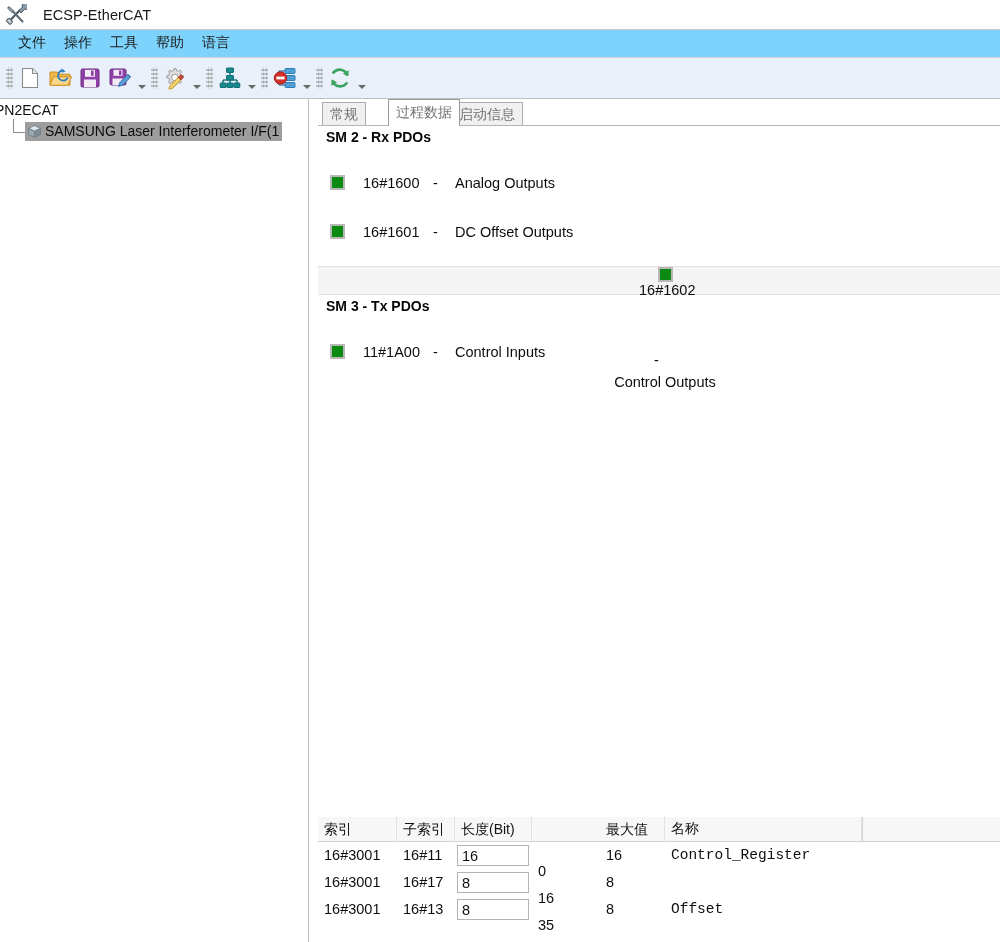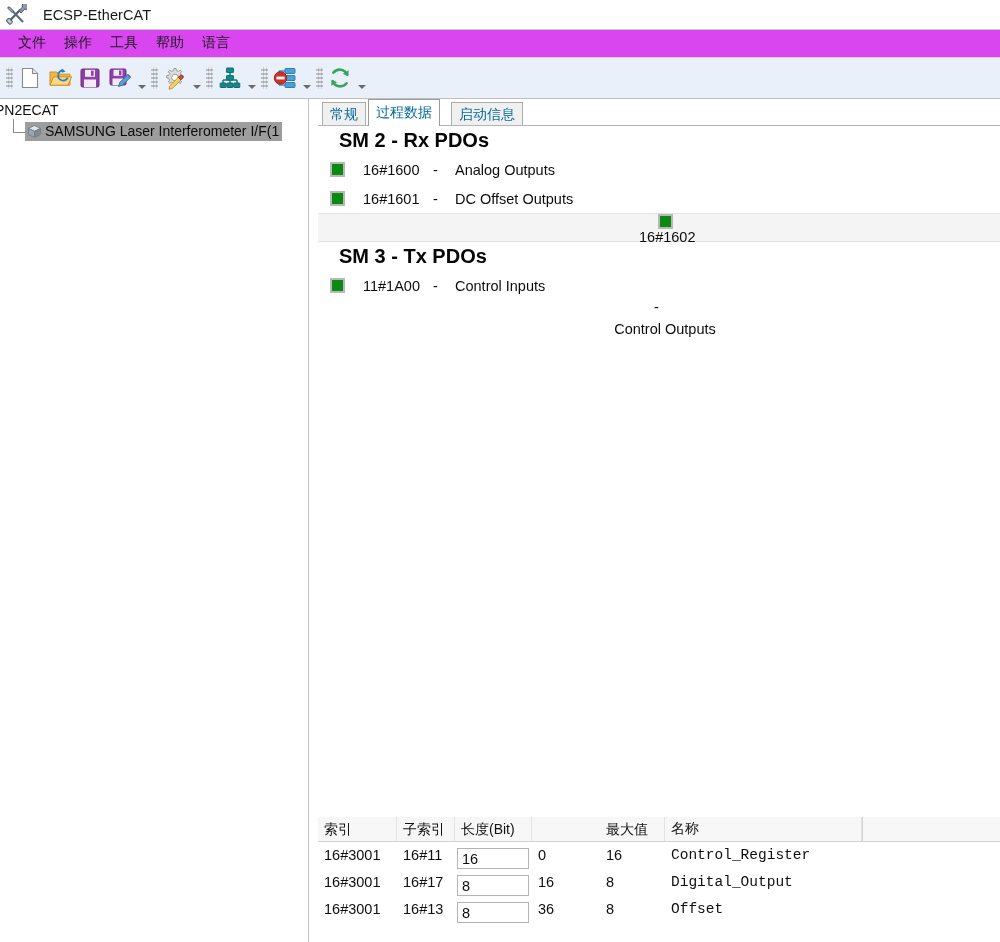--- a/index.html
+++ b/index.html
@@ -49,21 +49,21 @@
     letter-spacing: 0.1px;
     white-space: nowrap;
   }
 
   
   .menubar {
     position: absolute;
     left: 0; top: 29px;
     width: 1000px;
     height: 29px;
-    background: #d946ef;
+    background: #7dd3fc;
     border-top: 1px solid #c8c8c8;
     border-bottom: 1px solid #d6d4d2;
     box-sizing: border-box;
     display: flex;
     align-items: center;
     padding-left: 9px;
   }
   .menu-item {
     font-size: 14px;
     color: #1b1b1b;
@@ -206,64 +206,65 @@
     padding-left: 4px;
     box-sizing: border-box;
   }
   .tab {
     position: absolute;
     top: 3px;
     height: 23px;
     line-height: 22px;
     padding: 0 7px;
     font-size: 14px;
-    color: #0369a1;
+    color: #737373;
     background: #f0f0f0;
     border: 1px solid #adadad;
     border-bottom: none;
     box-sizing: border-box;
     white-space: nowrap;
     cursor: default;
   }
   .tab.active {
     background: #ffffff;
     top: 0px;
     height: 27px;
     line-height: 25px;
     border-color: #9a9a9a;
     z-index: 3;
+    margin-left: 20px;
   }
 
   .tabcontent {
     position: absolute;
     left: 0; top: 26px;
     width: 682px;
     height: 692px;
     background: #ffffff;
     border-top: 1px solid #b4b4b4;
     box-sizing: border-box;
     overflow: hidden;
   }
 
   .pdo-group {
-    font-size: 20px;
+    font-size: 14px;
     font-weight: bold;
     color: #060606;
     padding: 3px 0 3px 8px;
     white-space: nowrap;
-    margin-left: 13px;
   }
   .pdo-row {
     display: flex;
     align-items: center;
     height: 29px;
     padding-left: 12px;
     box-sizing: border-box;
     white-space: nowrap;
     cursor: default;
+    margin-top: 20px;
   }
   .pdo-row.selected {
     background: #f4f4f4;
     border-top: 1px solid #e2e2e2;
     border-bottom: 1px solid #e2e2e2;
     height: 29px;
     flex-direction: column;
   }
   .pdo-check {
     width: 15px; height: 15px;
@@ -323,21 +324,21 @@
   .c-subindex { width: 58px;  flex: 0 0 58px; }
   .c-length   { width: 77px;  flex: 0 0 77px; }
   .c-offset   { width: 68px;  flex: 0 0 68px; margin-top: 32px; }
   .c-max      { width: 65px;  flex: 0 0 65px; }
   .c-name     { width: 197px; flex: 0 0 197px; font-family: Liberation Mono, monospace; }
   .c-pad      { flex: 1 1 auto; border-right: none; }
 
   .tbl-body { position: relative; }
   .tr {
     display: flex;
-    align-items: flex-end;
+    align-items: center;
     height: 27px;
     cursor: default;
   }
   .td {
     font-size: 14.5px;
     color: #0e0e0e;
     padding-left: 6px;
     box-sizing: border-box;
     white-space: nowrap;
     overflow: hidden;
@@ -620,30 +621,29 @@
         </div>
 
         <div class="tr">
           <div class="td c-index">16#3001</div>
           <div class="td c-subindex">16#17</div>
           <div class="td c-length td-input">
             <input class="cellbox" type="text" value="8" style="">
           </div>
           <div class="td c-offset">16</div>
           <div class="td c-max">8</div>
-          <div class="td c-name">Digital_Output</div>
         </div>
 
         <div class="tr">
           <div class="td c-index">16#3001</div>
           <div class="td c-subindex">16#13</div>
           <div class="td c-length td-input">
             <input class="cellbox" type="text" value="8" style="">
           </div>
-          <div class="td c-offset">36</div>
+          <div class="td c-offset">35</div>
           <div class="td c-max">8</div>
           <div class="td c-name">Offset</div>
         </div>
 
       </div>
     </div>
 
   </div>
 </div>
 

